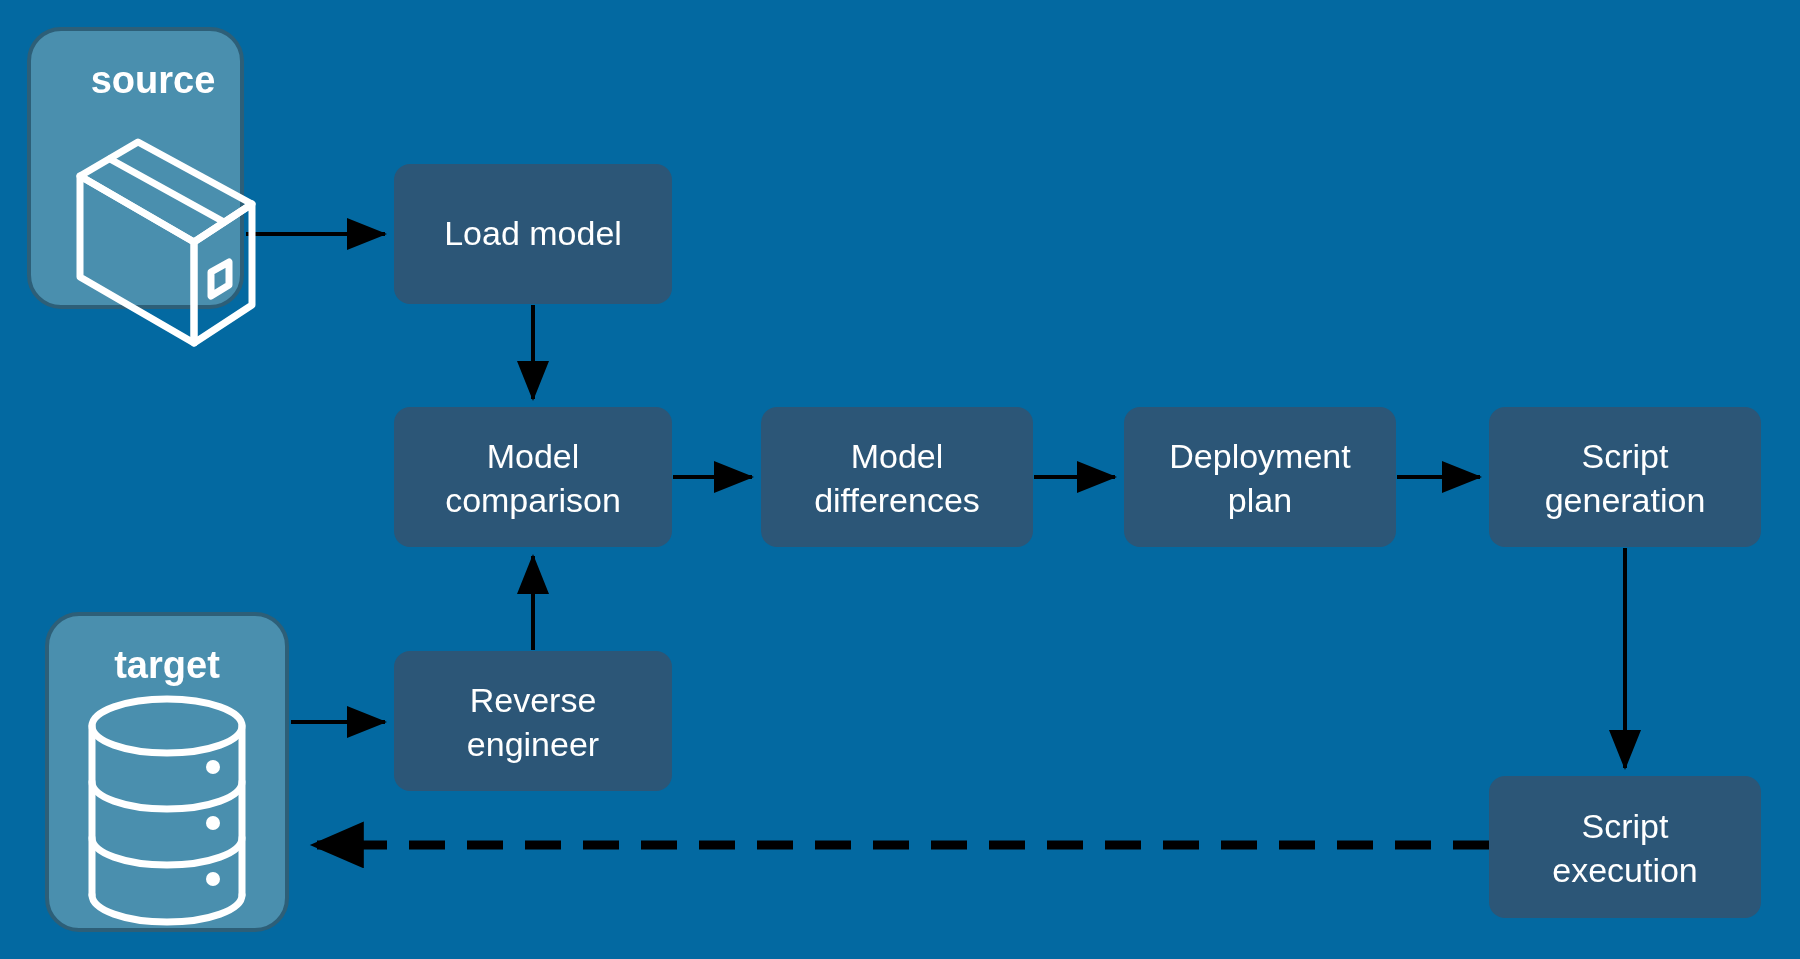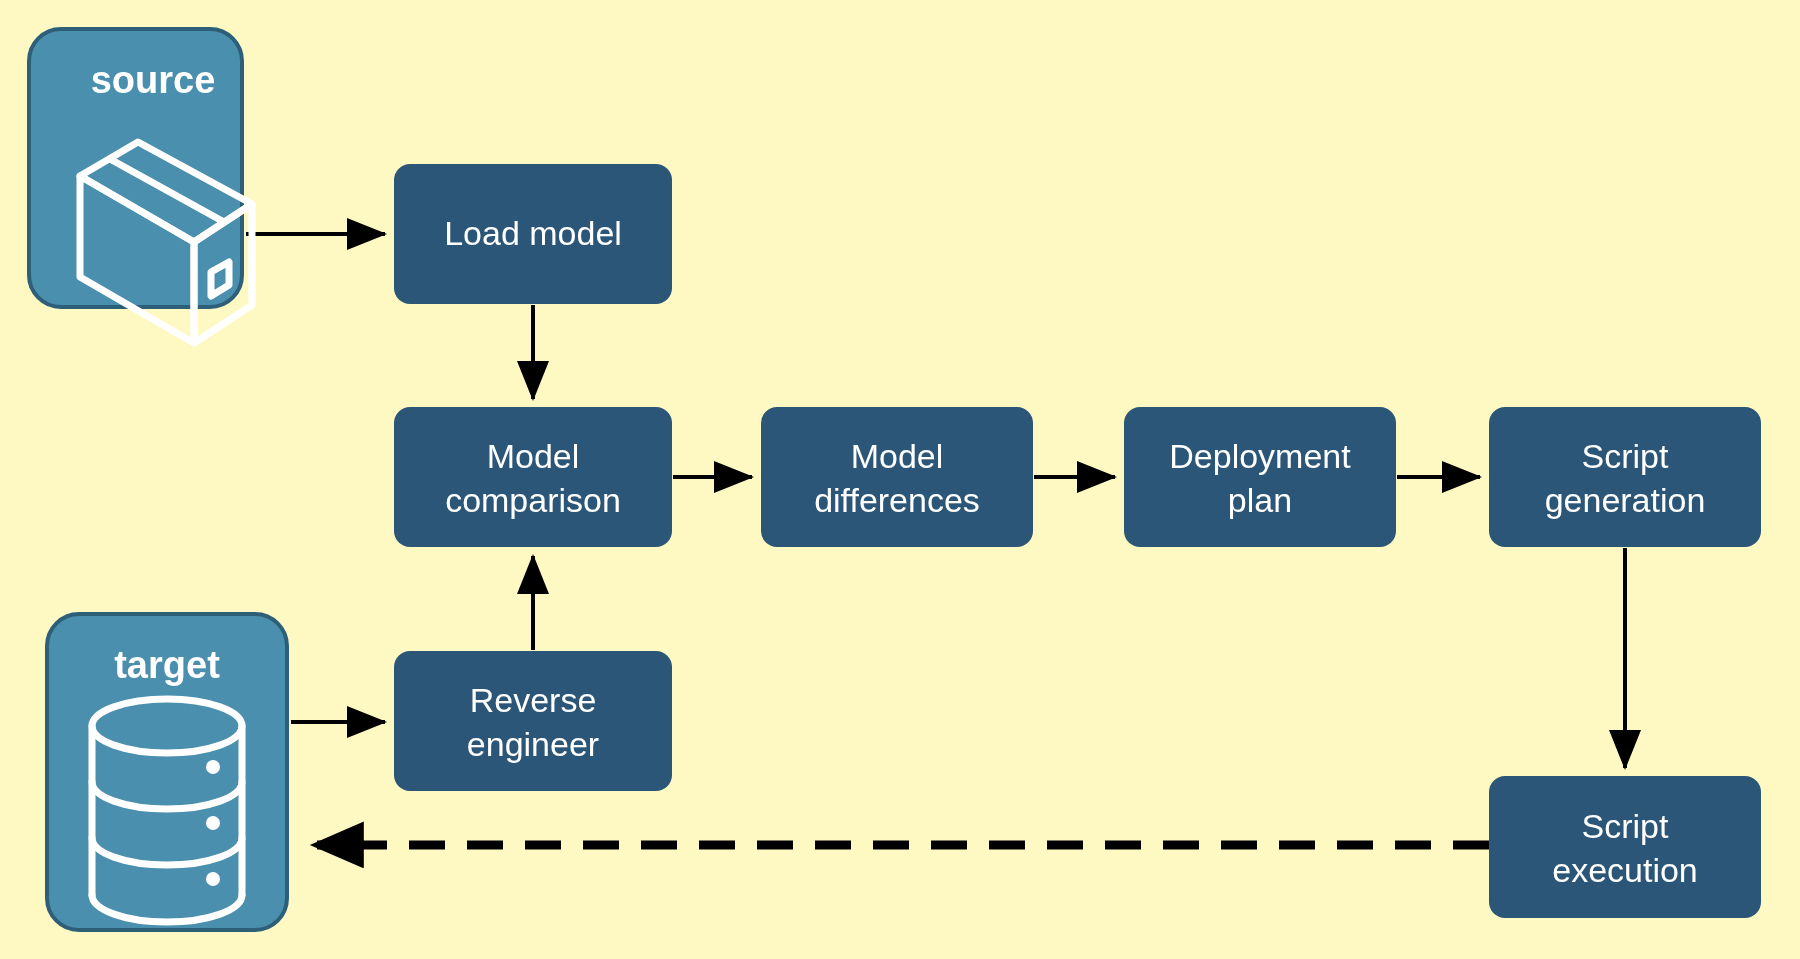--- a/index.html
+++ b/index.html
@@ -10,21 +10,21 @@
   body {
     width: 1800px;
     height: 959px;
     font-family: "Liberation Sans", sans-serif;
     overflow: hidden;
   }
   #diagram-root {
     position: relative;
     width: 1800px;
     height: 959px;
-    background: #fef9c3;
+    background: #0369a1;
   }
   svg.canvas {
     position: absolute;
     top: 0;
     left: 0;
     width: 1800px;
     height: 959px;
     display: block;
   }
   .node-label-box {

